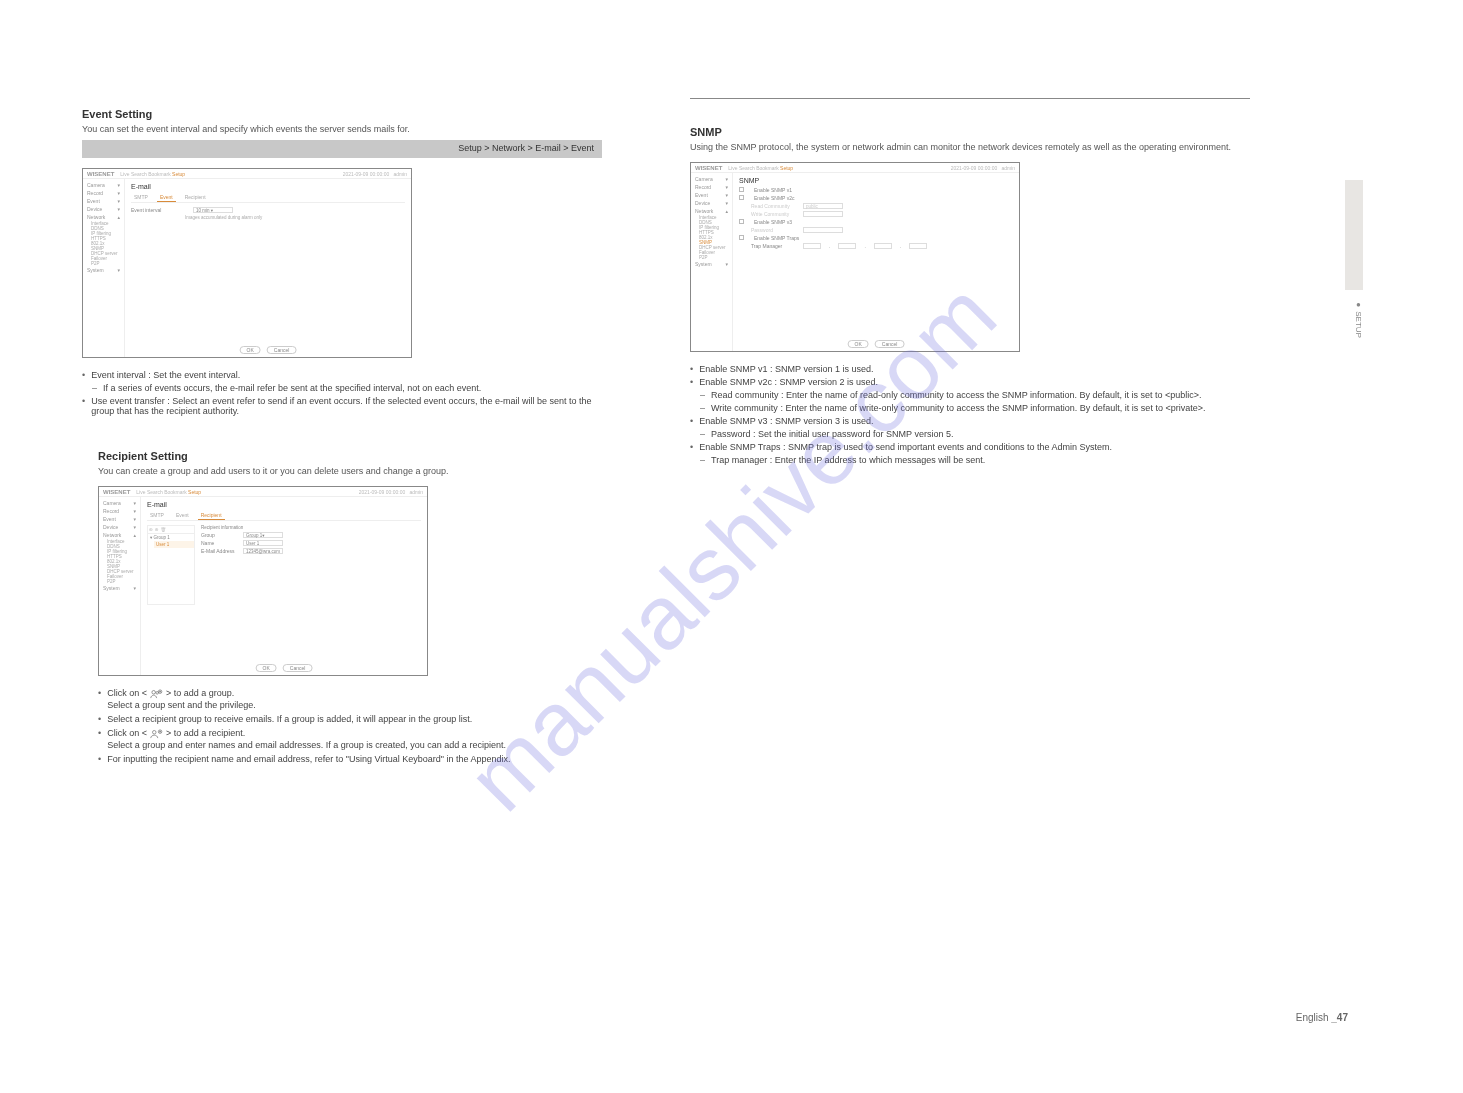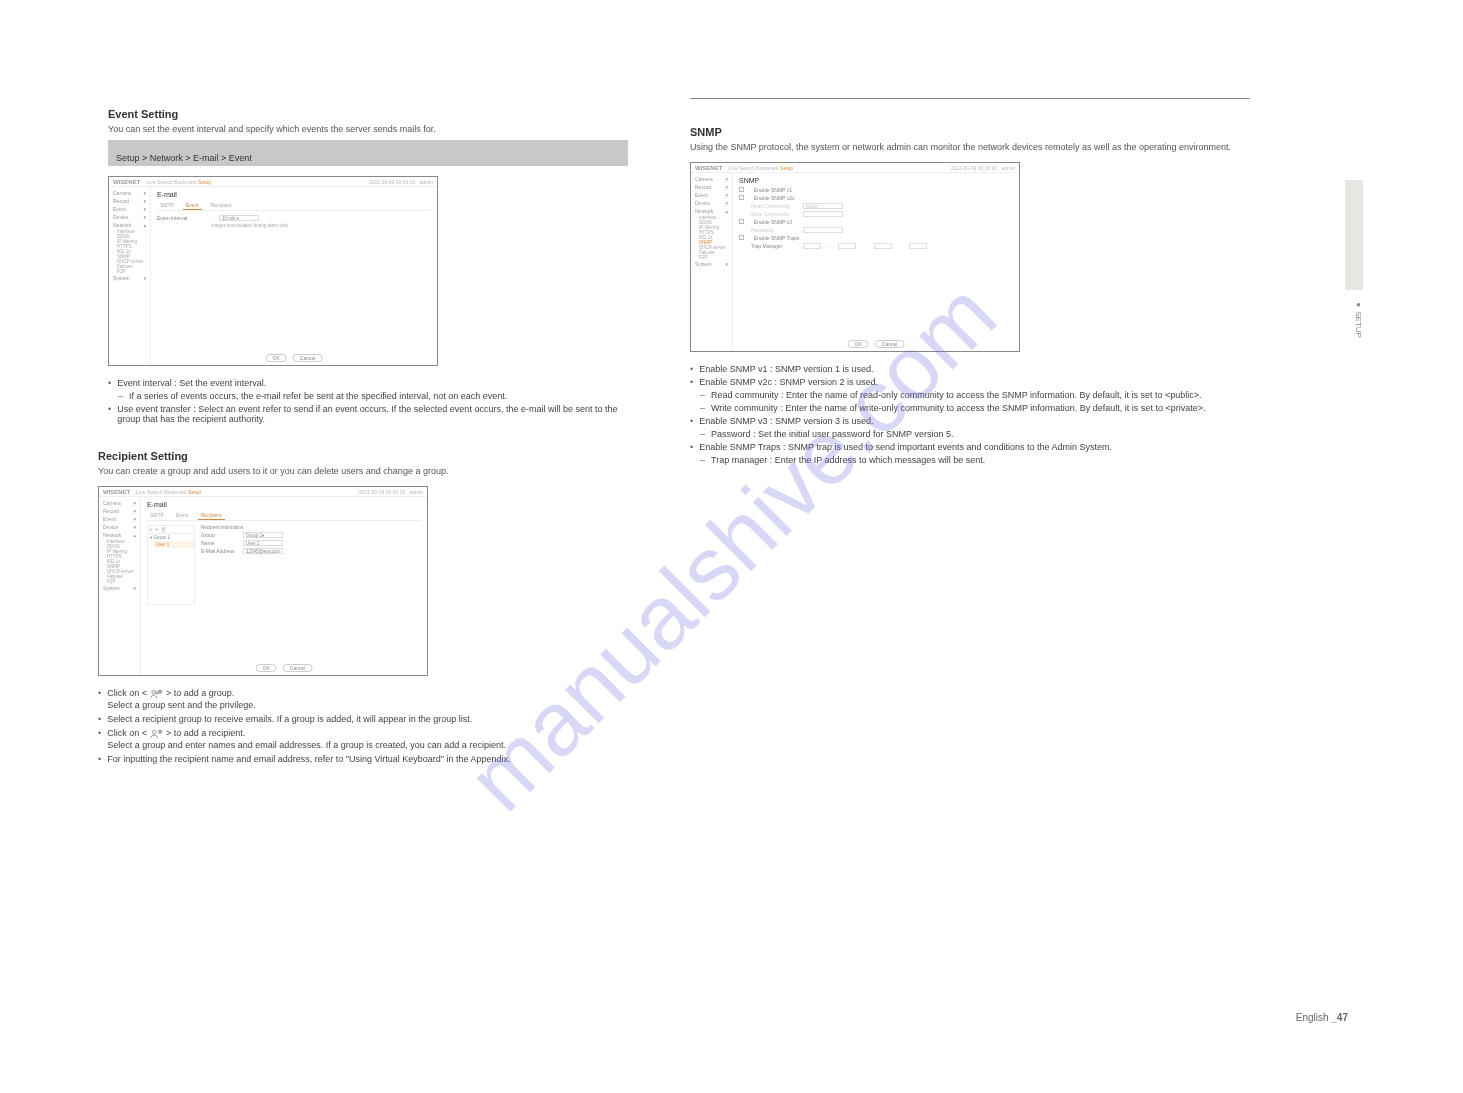--- a/index.html
+++ b/index.html
@@ -41,21 +41,22 @@
   .section-desc {
     font-size: 9px;
     color: #555;
     margin-bottom: 6px;
   }
   .gray-bar {
     height: 18px;
     background: #c8c8c8;
     font-size: 9px;
     color: #333;
-    padding: 13px 8px;
+    padding: 3px 8px;
+    text-align: right;
   }
   .screenshot {
     border: 1px solid #888;
     background: #fff;
     position: relative;
     font-size: 5px;
     color: #888;
     display: flex;
     flex-direction: column;
   }
@@ -194,21 +195,21 @@
 </head>
 <body>
 
 <div class="watermark">manualshive.com</div>
 
 <hr class="hr-line" style="position:absolute; top:98px; left:690px; width:560px;">
 
 <div class="side-tab"></div>
 <div class="side-tab-text">● <span>SETUP</span></div>
 
-<div class="section" style="left:108px; top:108px; width:520px;">
+<div class="section" style="left:82px; top:108px; width:520px;">
   <div class="section-heading">Event Setting</div>
   <div class="section-desc">You can set the event interval and specify which events the server sends mails for.</div>
   <div class="gray-bar">Setup &gt; Network &gt; E-mail &gt; Event</div>
 
   <div class="screenshot" style="width:330px; height:190px; margin-top:10px;">
     <div class="ss-header">
       <div style="display:flex; gap:6px; align-items:center;">
         <span class="ss-logo">WISENET</span>
         <span class="ss-topnav">
           <span>Live</span>

